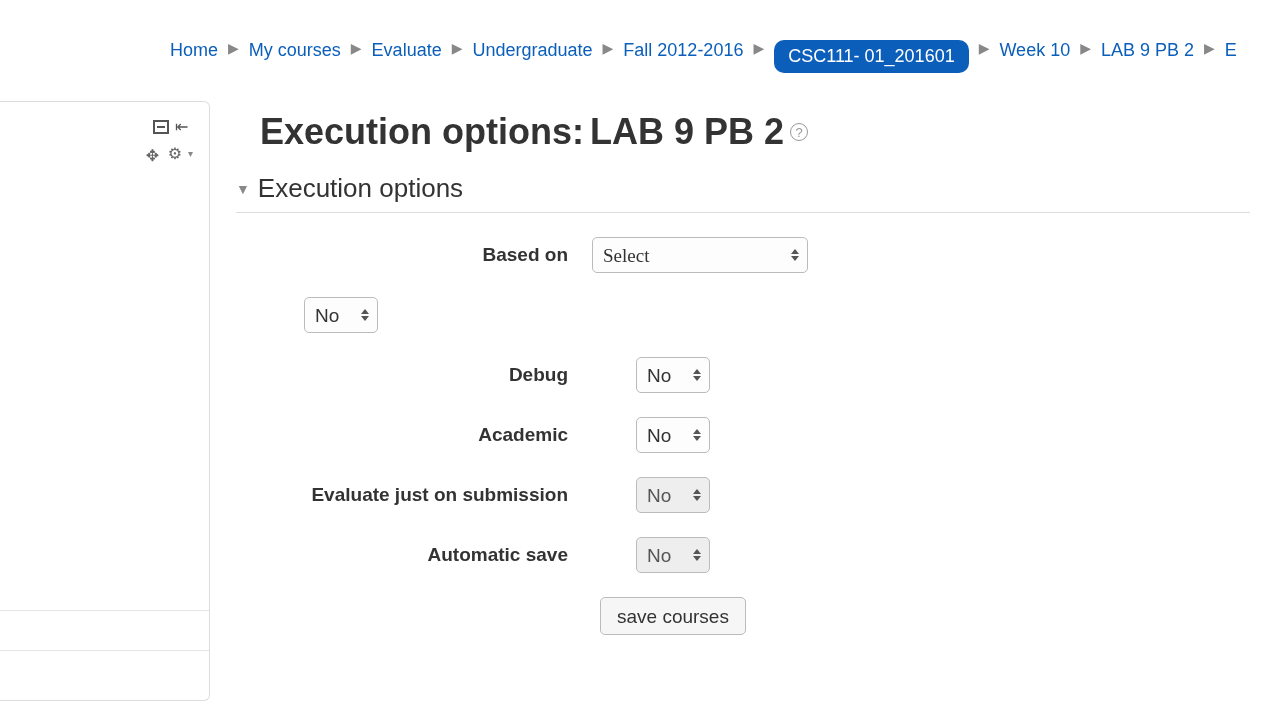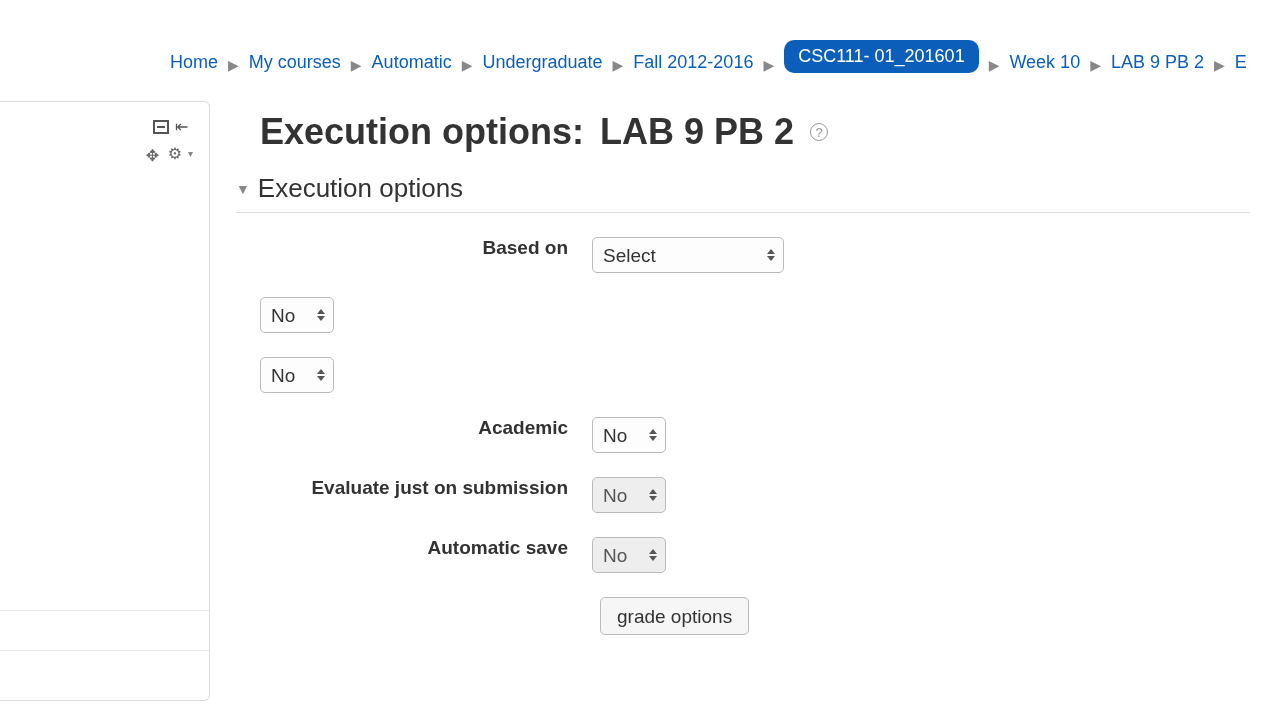--- a/index.html
+++ b/index.html
@@ -4,21 +4,21 @@
 <style>
   * { box-sizing: border-box; margin: 0; padding: 0; }
   body {
     font-family: "Helvetica Neue", Helvetica, Arial, sans-serif;
     font-size: 15px;
     color: #333;
     background: #fff;
   }
   .breadcrumb {
     display: flex;
-    align-items: flex-end;
+    align-items: flex-start;
     gap: 10px;
     padding: 40px 0 8px 170px;
     font-size: 18px;
     white-space: nowrap;
     overflow: hidden;
   }
   .breadcrumb a {
     color: #0b5fbb;
     text-decoration: none;
   }
@@ -96,21 +96,21 @@
     padding: 10px 30px 30px 50px;
     flex: 1;
   }
   h1.page-title {
     font-size: 36px;
     font-weight: 700;
     color: #333;
     margin-bottom: 14px;
     display: flex;
     align-items: center;
-    gap: 16px;
+    gap: 6px;
   }
   .help-icon {
     display: inline-flex;
     width: 18px; height: 18px;
     border: 1.5px solid #999;
     border-radius: 50%;
     font-size: 13px;
     color: #999;
     align-items: center;
     justify-content: center;
@@ -129,21 +129,21 @@
   }
   .section-caret {
     color: #888;
     font-size: 14px;
   }
   .form {
     padding: 24px 0 0 0;
   }
   .form-row {
     display: flex;
-    align-items: flex-start;
+    align-items: center;
     margin-bottom: 24px;
   }
   .form-label {
     width: 332px;
     text-align: right;
     font-weight: 700;
     font-size: 19px;
     padding-right: 24px;
     color: #333;
   }
@@ -156,22 +156,22 @@
     -moz-appearance: none;
     appearance: none;
     background: #fdfdfd;
     border: 1px solid #bbb;
     border-radius: 5px;
     font-size: 19px;
     color: #333;
     padding: 6px 30px 6px 10px;
     height: 36px;
   }
-  .select-wrap.wide select { width: 192px; }
-  .select-wrap.narrow select { width: 74px; }
+  .select-wrap.wide select { width: 216px; font-family: Liberation Serif, serif; }
+  .select-wrap.narrow select { width: 74px; margin-left: 44px; }
   .select-wrap.disabled select {
     background: #eee;
     color: #555;
   }
   .select-wrap::after {
     content: "";
     position: absolute;
     right: 10px;
     top: 50%;
     transform: translateY(-50%);
@@ -230,21 +230,21 @@
   }
 </style>
 </head>
 <body>
 
 <div class="breadcrumb">
   <a href="#">Home</a>
   <span class="sep">▶</span>
   <a href="#">My courses</a>
   <span class="sep">▶</span>
-  <a href="#">Automatic</a>
+  <a href="#">Evaluate</a>
   <span class="sep">▶</span>
   <a href="#">Undergraduate</a>
   <span class="sep">▶</span>
   <a href="#">Fall 2012-2016</a>
   <span class="sep">▶</span>
   <a href="#" class="current">CSC111- 01_201601</a>
   <span class="sep">▶</span>
   <a href="#">Week 10</a>
   <span class="sep">▶</span>
   <a href="#">LAB 9 PB 2</a>
@@ -302,20 +302,21 @@
             <option>No</option>
           </select>
           <span class="select-arrows">
               <span class="up"></span>
               <span class="down"></span>
             </span>
         </div>
       </div>
 
       <div class="form-row">
+        <div class="form-label">Debug</div>
         <div class="select-wrap narrow">
           <select>
             <option>No</option>
           </select>
           <span class="select-arrows">
               <span class="up"></span>
               <span class="down"></span>
             </span>
         </div>
       </div>
@@ -354,18 +355,18 @@
           </select>
           <span class="select-arrows">
               <span class="up"></span>
               <span class="down"></span>
             </span>
         </div>
       </div>
 
       <div class="button-row">
         <div class="spacer"></div>
-        <button class="save">grade options</button>
+        <button class="save">save courses</button>
       </div>
 
     </div>
   </main>
 </div>
 
 </body></html>

